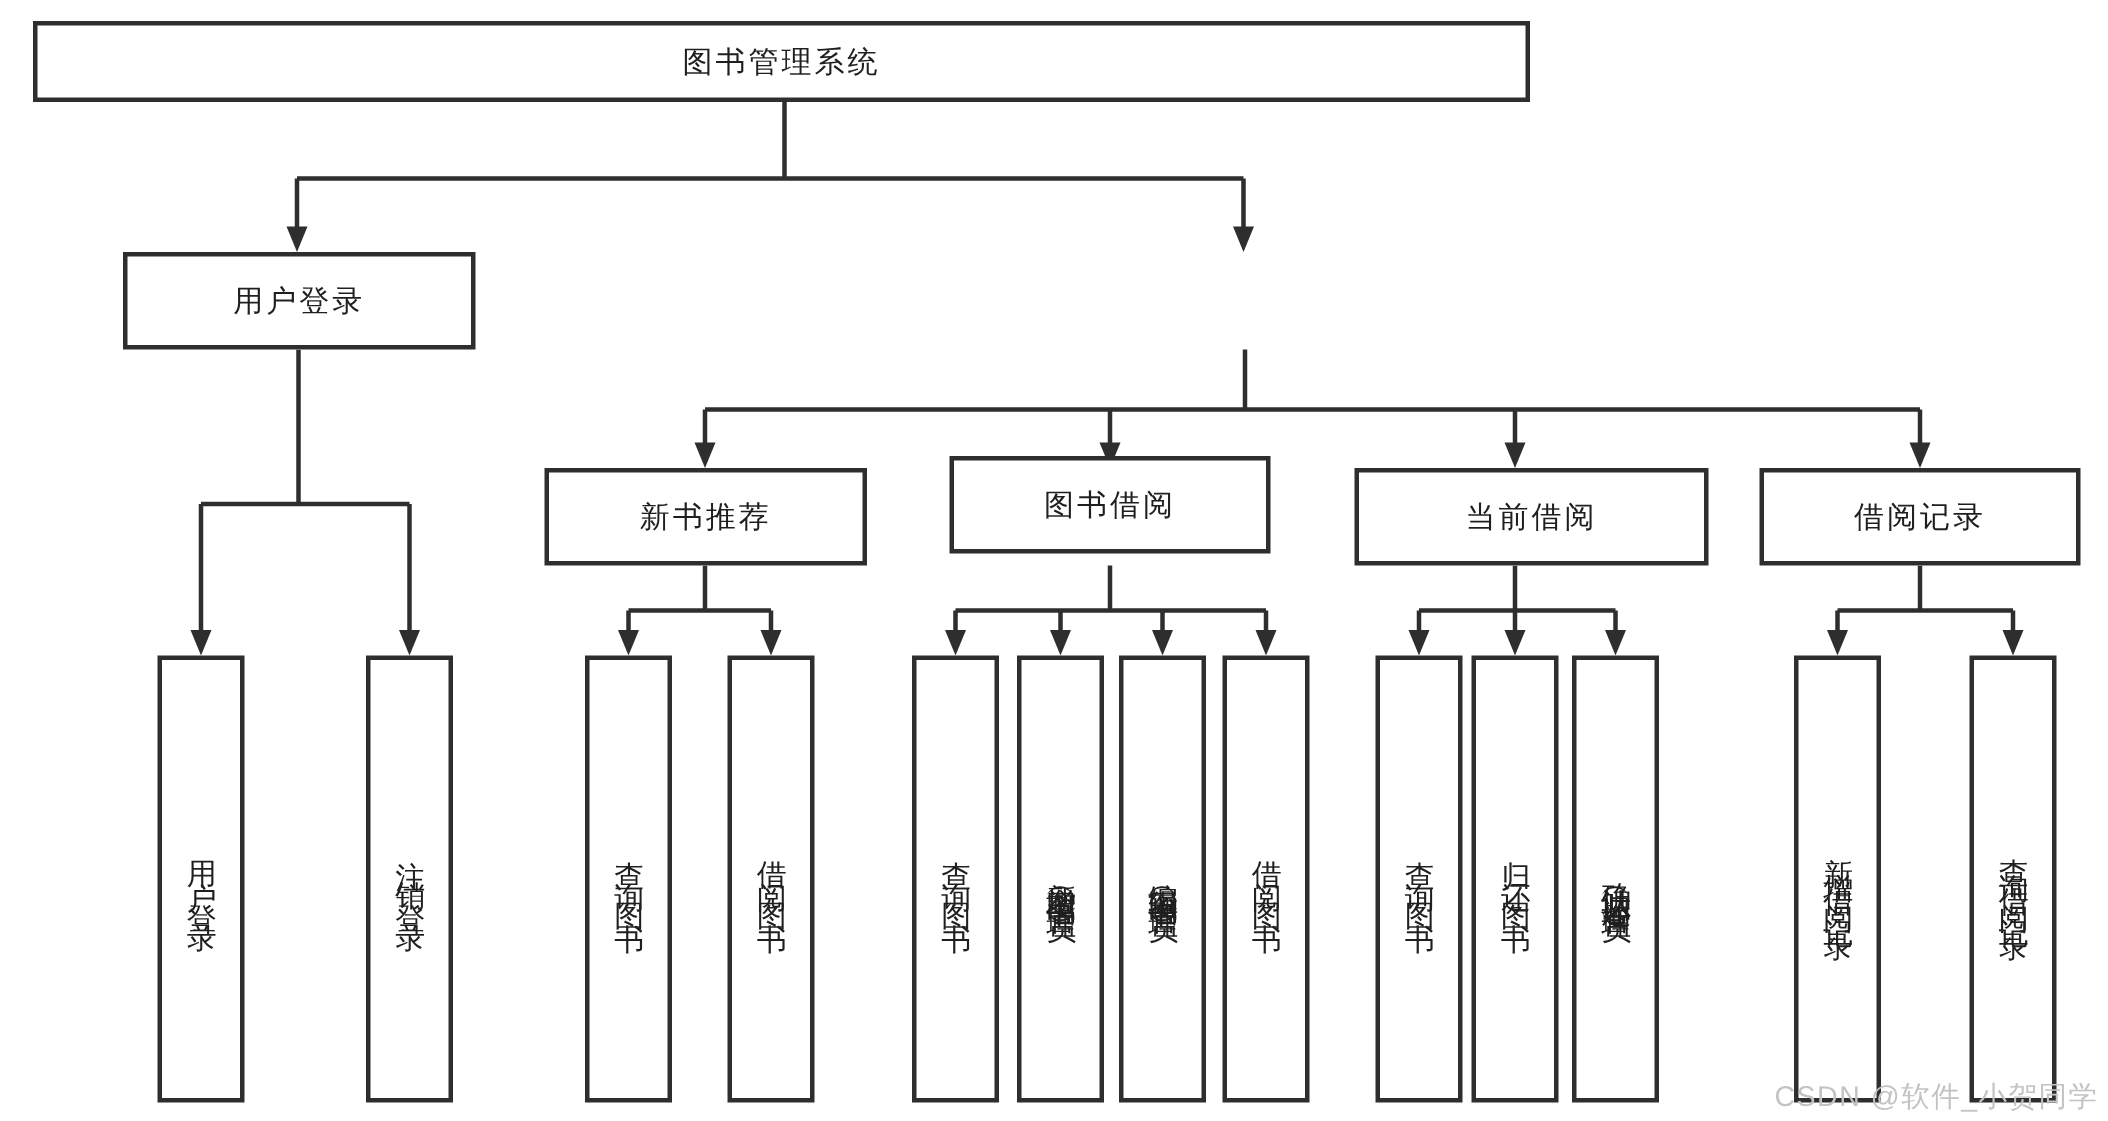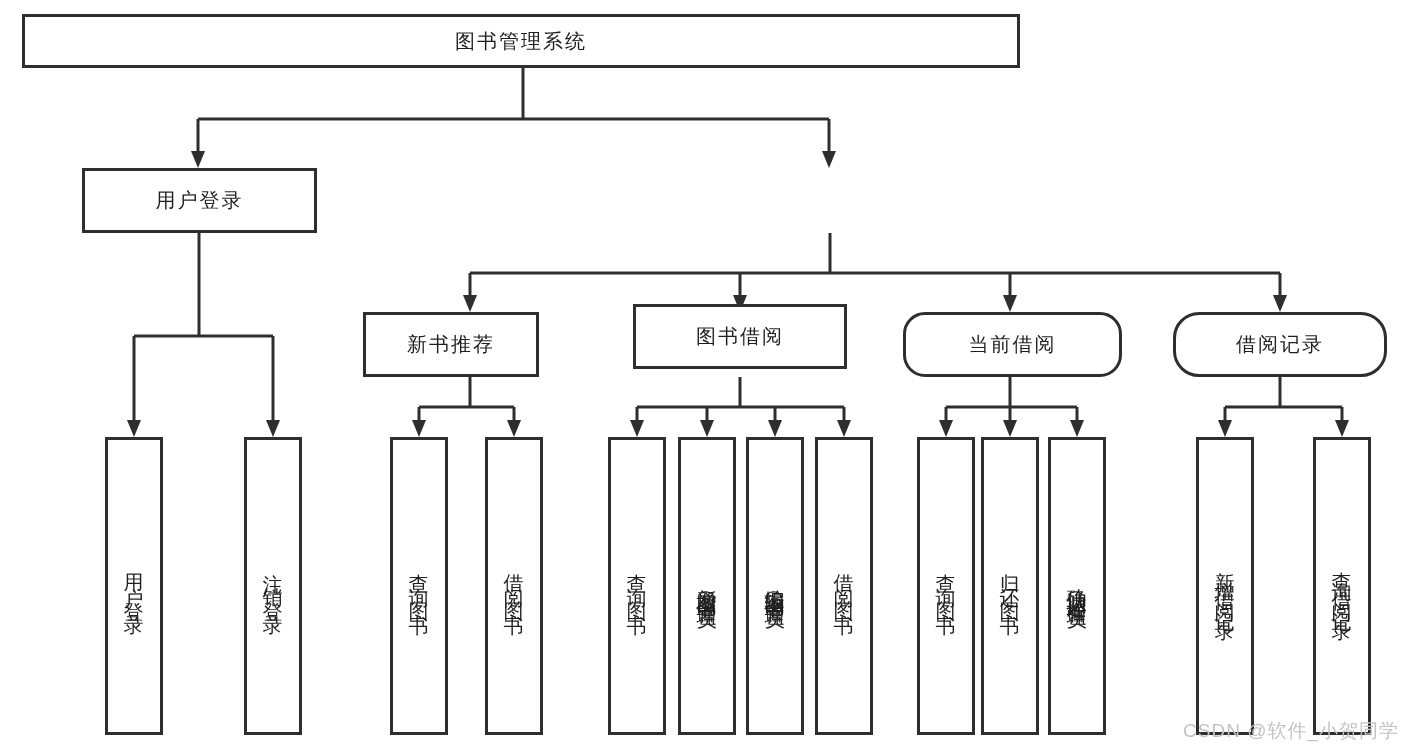--- a/index.html
+++ b/index.html
@@ -131,30 +131,30 @@
   </svg>
 
   <div class="node" style="left:22px;top:14px;width:998px;height:54px;">
     <span class="lbl">图书管理系统</span>
   </div>
 
   <div class="node" style="left:82px;top:168px;width:235px;height:65px;">
     <span class="lbl">用户登录</span>
   </div>
 
-  <div class="node" style="left:363px;top:312px;width:176px;height:65px;">
+  <div class="node" style="left:363px;top:312px;width:215px;height:65px;">
     <span class="lbl">新书推荐</span>
   </div>
   <div class="node" style="left:633px;top:304px;width:214px;height:65px;">
     <span class="lbl">图书借阅</span>
   </div>
-  <div class="node" style="left:903px;top:312px;width:219px;height:65px;border-radius:22px;">
+  <div class="node" style="left:903px;top:312px;width:236px;height:65px;">
     <span class="lbl">当前借阅</span>
   </div>
-  <div class="node" style="left:1173px;top:312px;width:214px;height:65px;border-radius:26px;">
+  <div class="node" style="left:1173px;top:312px;width:214px;height:65px;">
     <span class="lbl">借阅记录</span>
   </div>
 
   <div class="leaf" style="left:105px;">
     <span class="vlbl">用户登录</span>
   </div>
   <div class="leaf" style="left:244px;">
     <span class="vlbl">注销登录</span>
   </div>
   <div class="leaf" style="left:390px;">

